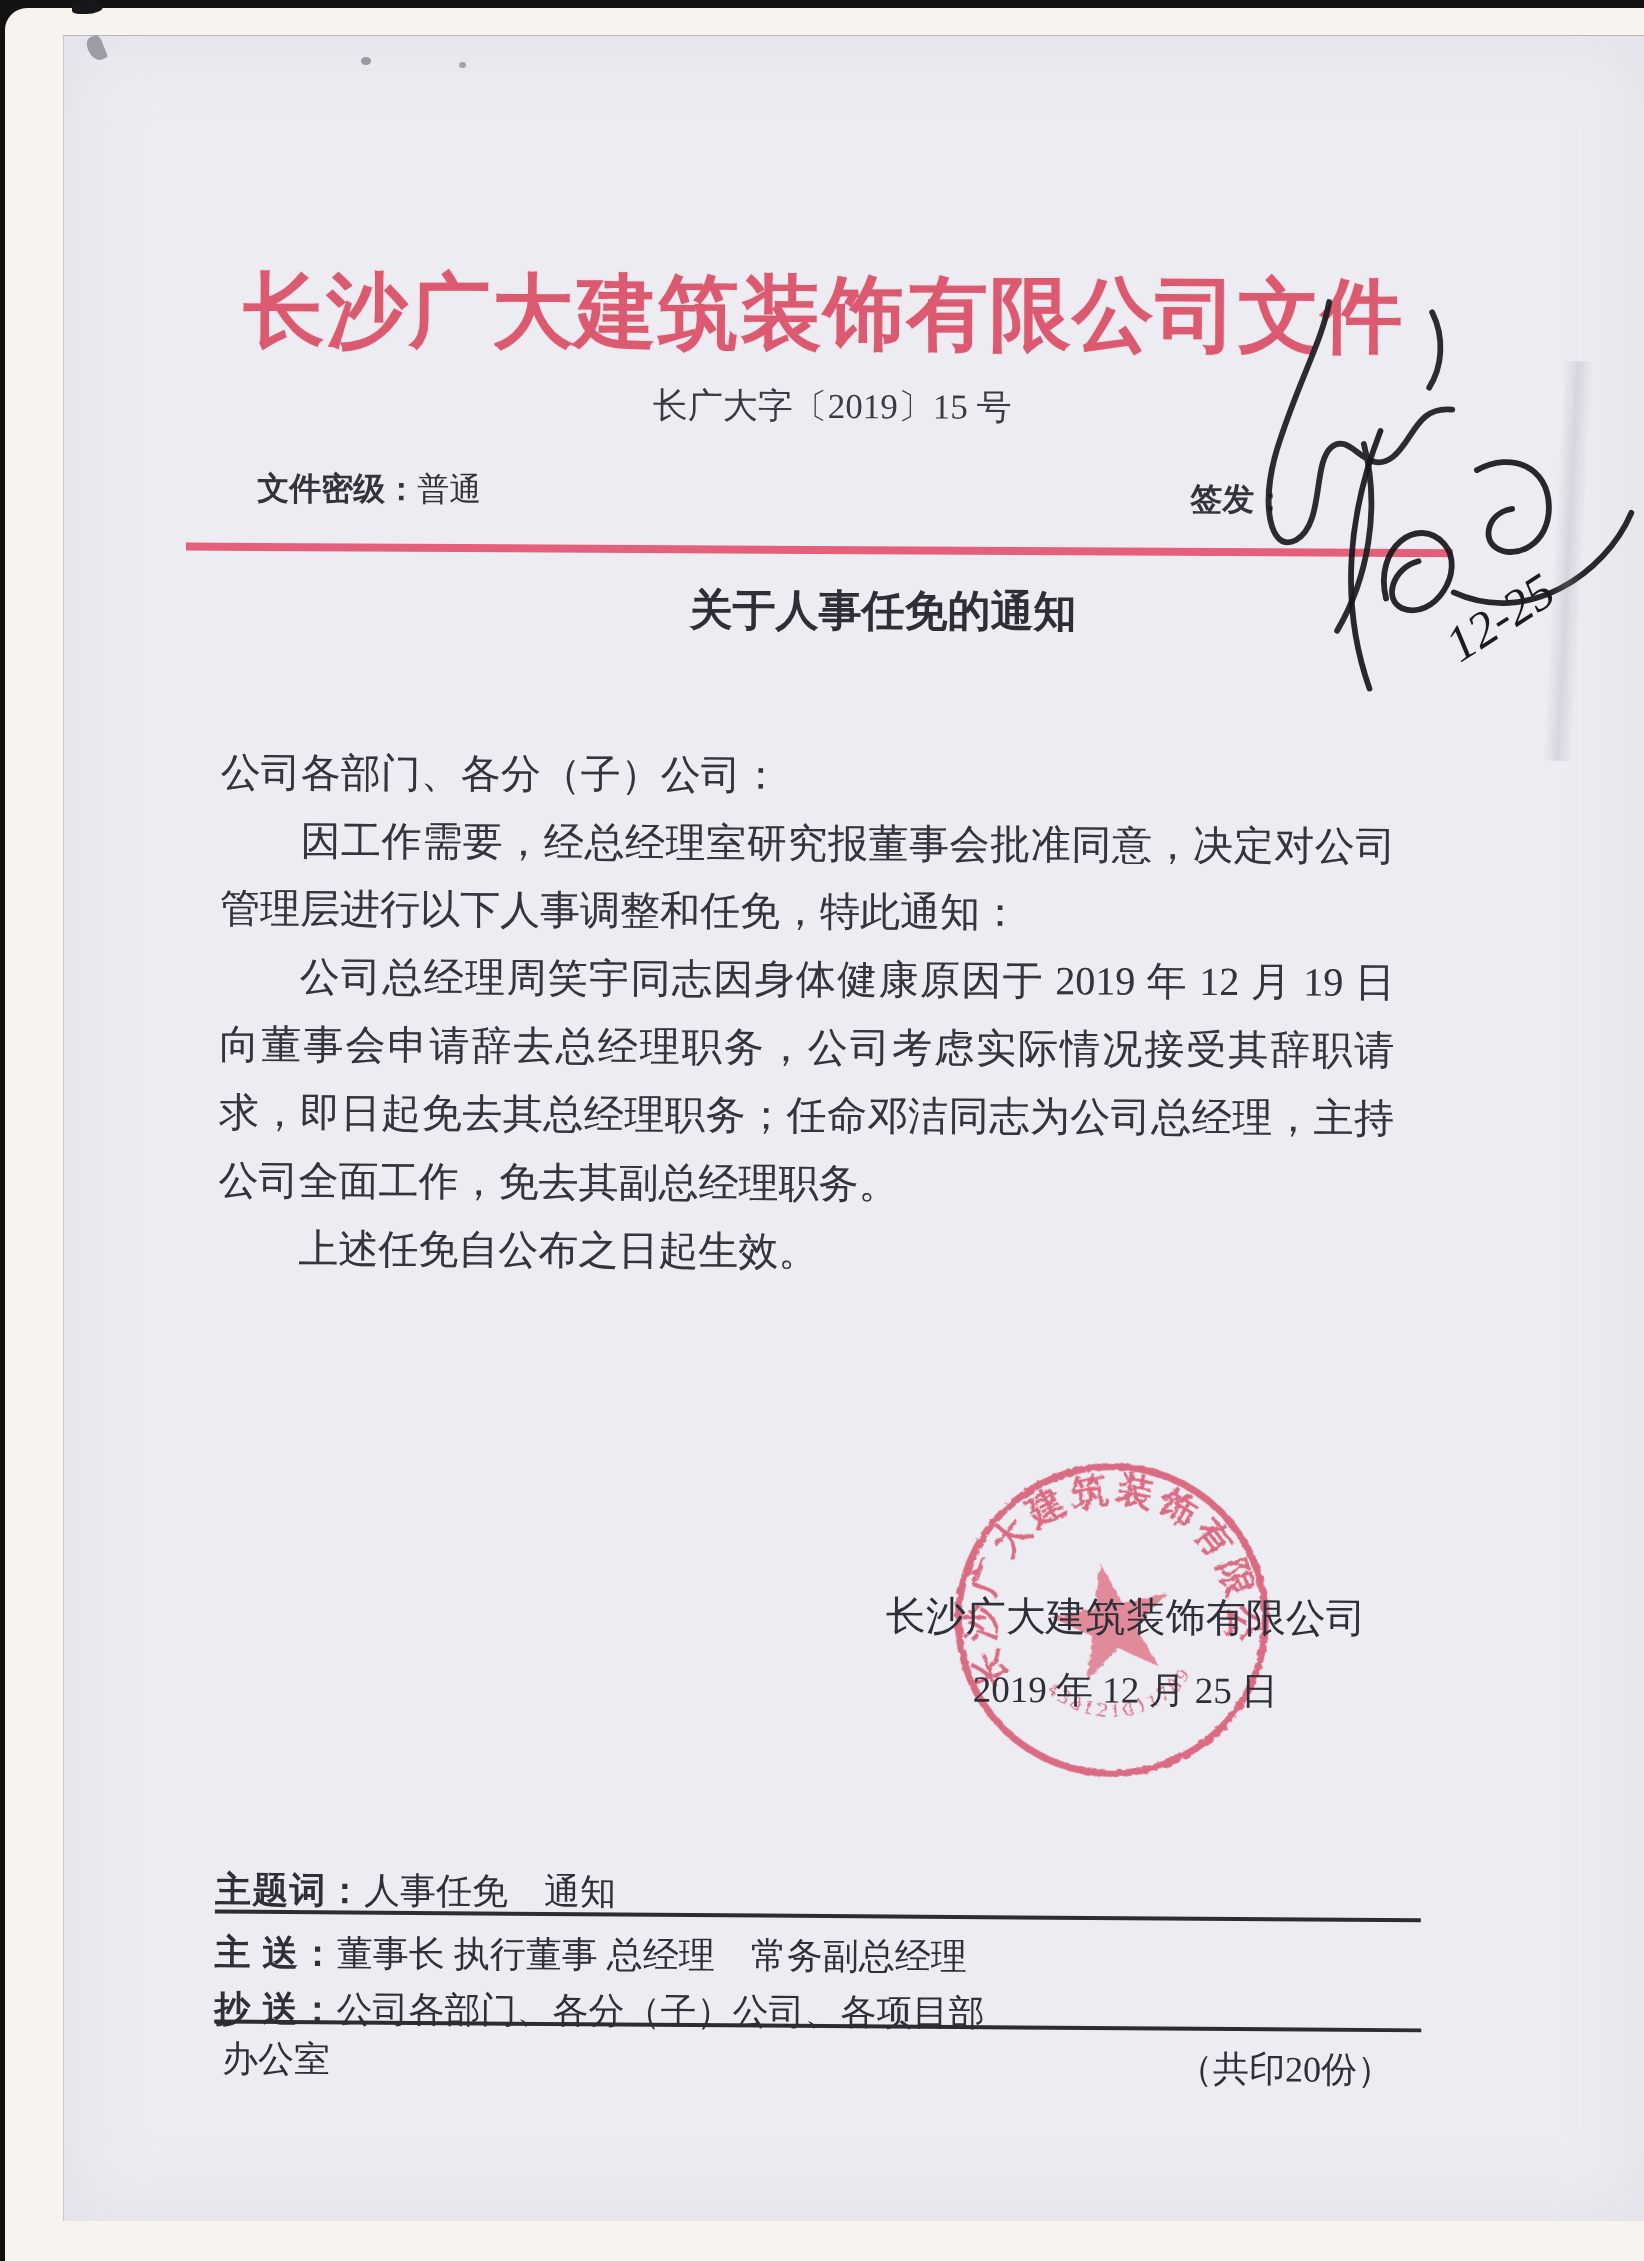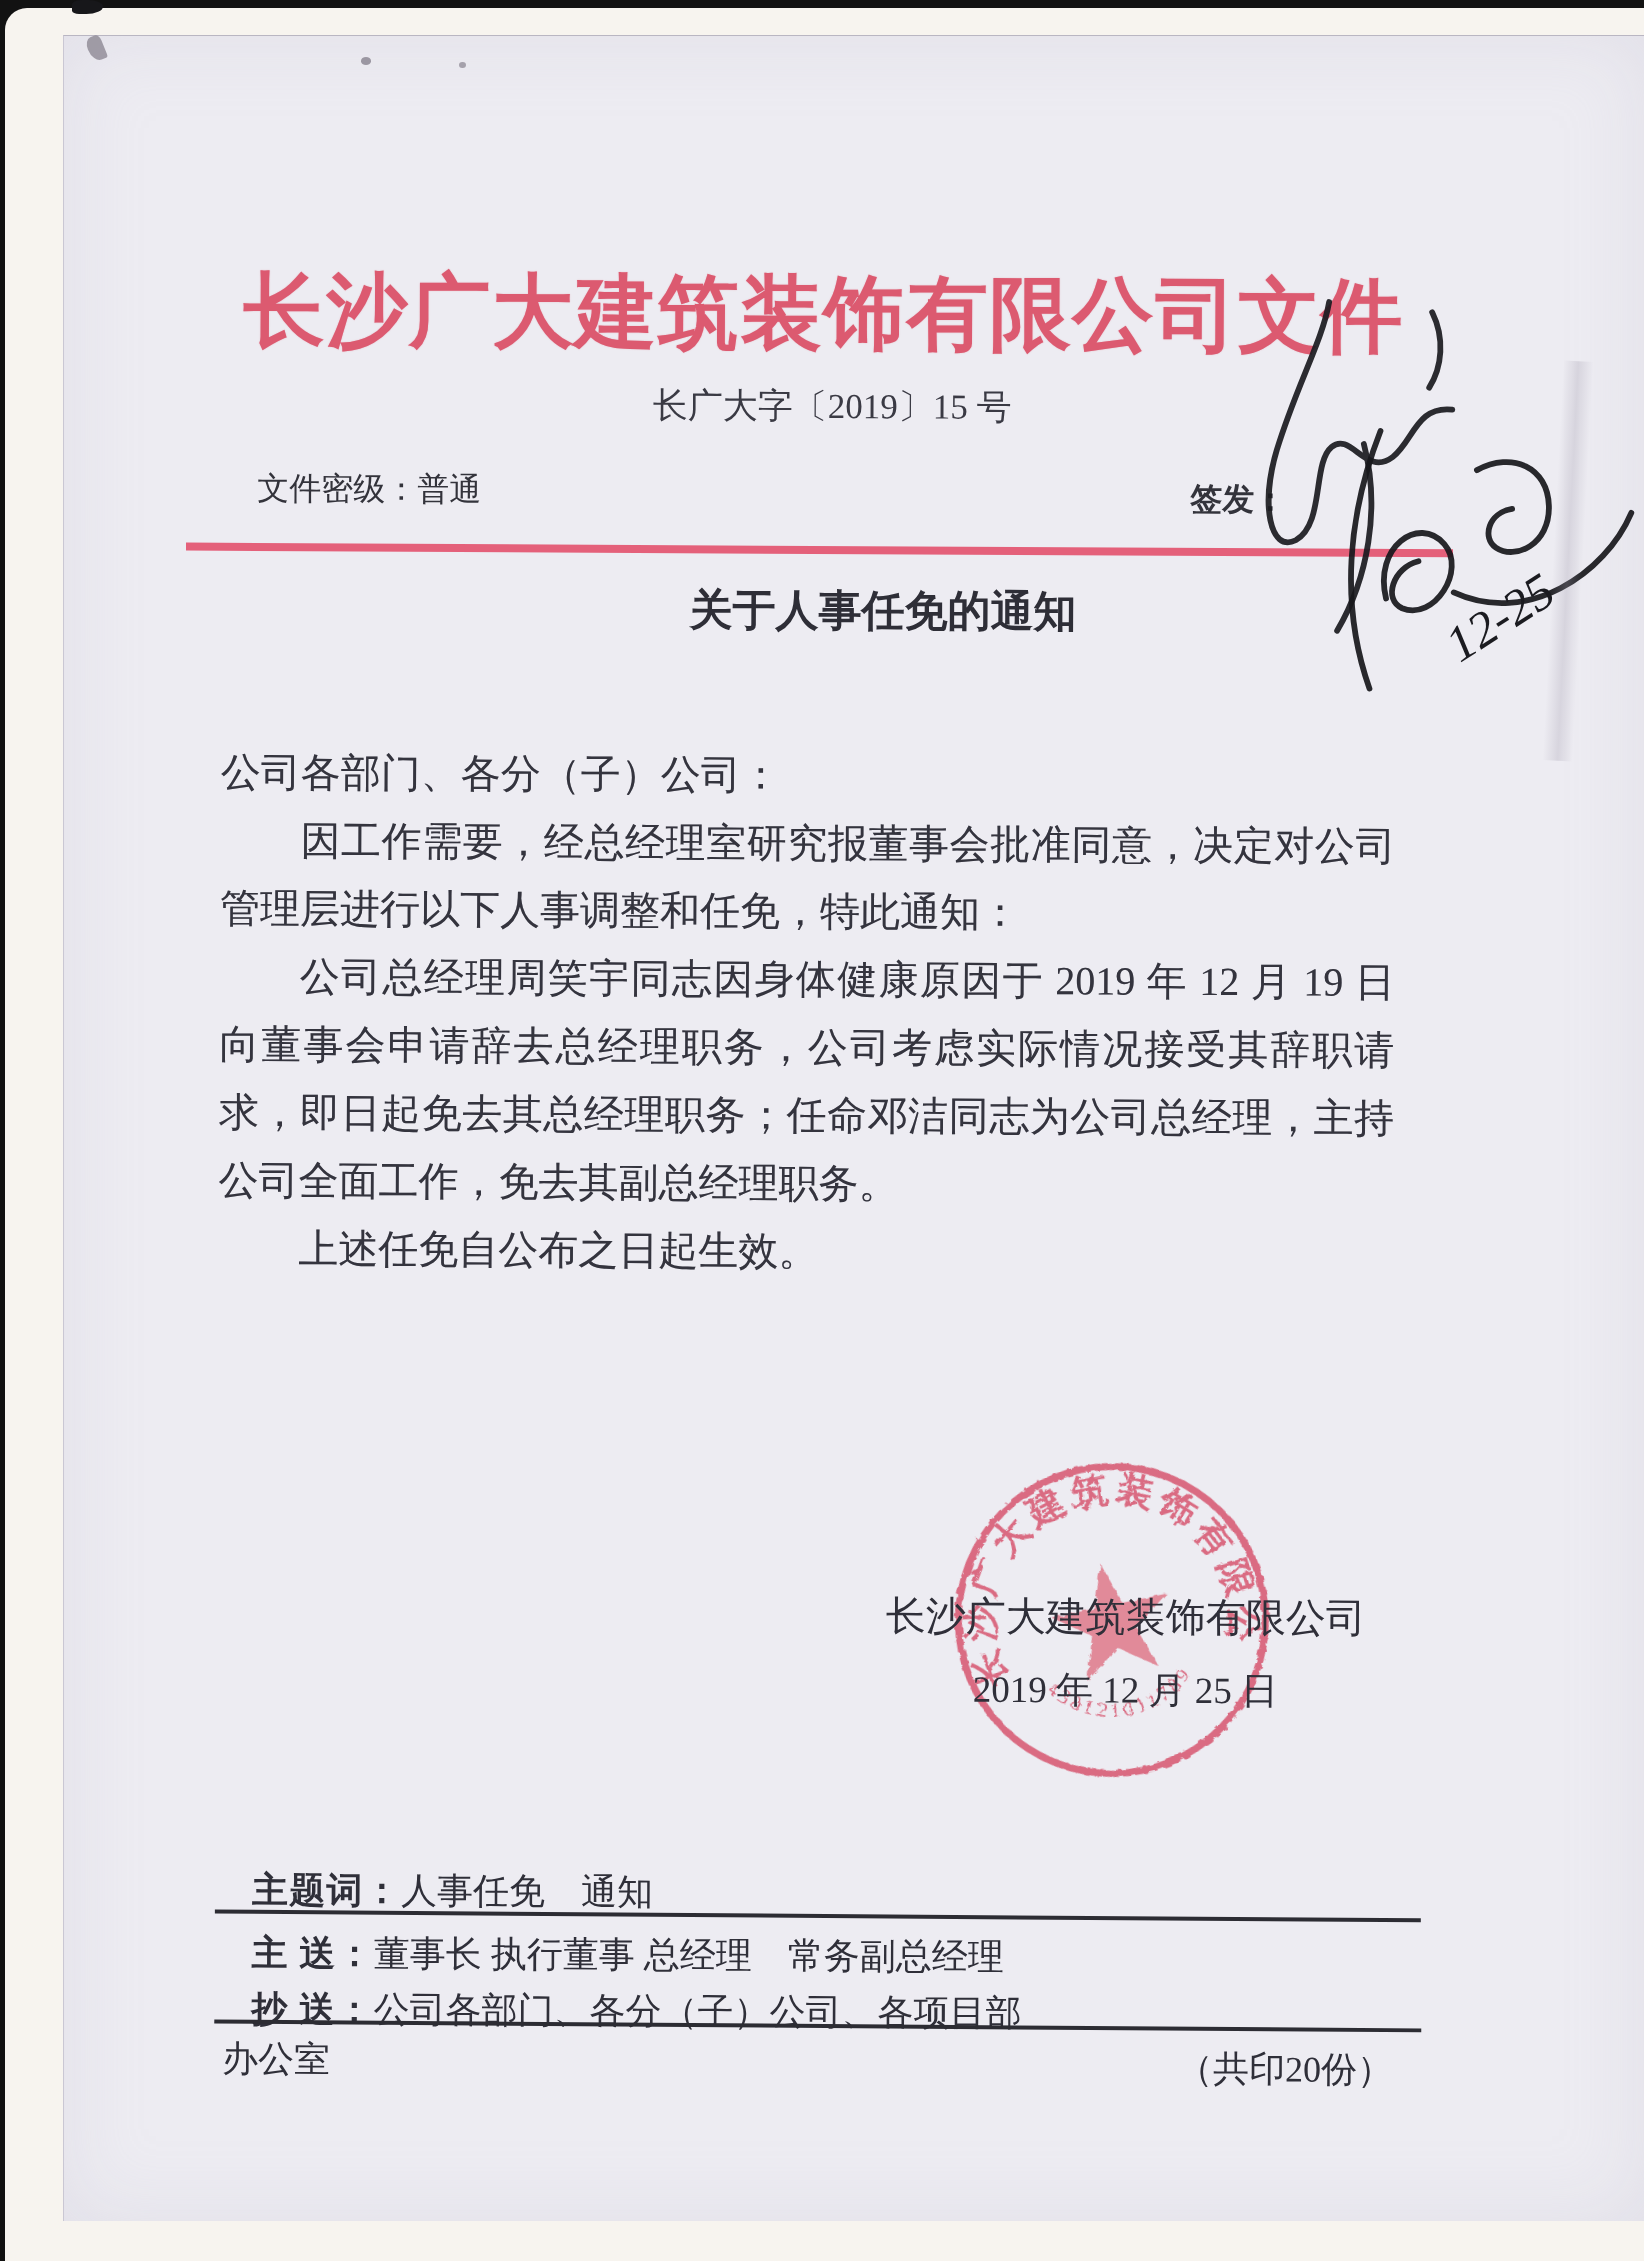--- a/index.html
+++ b/index.html
@@ -19,38 +19,38 @@
   }
   .content{position:absolute;inset:0;transform:rotate(.3deg);transform-origin:258px 548px;}
   .abs{position:absolute;}
   .org-title{
     left:97px;top:257px;width:1451px;text-align:center;
     font-size:81px;font-weight:bold;color:#dc5a70;letter-spacing:1.9px;white-space:nowrap;
     text-shadow:0 0 1.3px rgba(220,90,112,.45);z-index:2;
   }
   .doc-number{left:106px;top:380px;width:1451px;text-align:center;font-size:35px;color:#3a3a44;z-index:2;}
   .meta{font-size:32px;color:#33333b;z-index:2;white-space:nowrap;}
-  .meta .lbl{font-weight:normal;}
+  .meta .lbl{font-weight:bold;}
   .classification{left:257px;top:467px;}
   .issuer{left:1190px;top:473px;font-weight:bold;}
   .red-line{left:186px;top:543px;width:1267px;height:8.4px;background:#e4607a;z-index:1;}
   .doc-title{left:174px;top:579px;width:1419px;text-align:center;font-size:43px;font-weight:bold;color:#2e2e37;z-index:2;}
   .body-text{
     left:222px;top:739px;width:1175px;font-size:40px;line-height:68px;
     color:#34343e;text-align:justify;z-index:2;text-shadow:0 0 0.6px rgba(60,60,75,.35);
   }
   .body-text p{margin:0;}
   .body-text p.ind{text-indent:80px;}
   .signoff{z-index:3;text-align:center;color:#2f2f39;white-space:nowrap;}
   .signoff-company{left:867px;top:1585px;width:529px;font-size:40px;}
   .signoff-date{left:867px;top:1661px;width:529px;font-size:37px;}
   .seal-svg{left:953px;top:1451px;z-index:1;}
   .sig-svg{z-index:4;}
   .footer-row{font-size:36px;color:#2f2f39;white-space:nowrap;z-index:2;}
-  .footer-row .lbl{font-weight:bold;letter-spacing:1.3px;margin-left:37px;}
+  .footer-row .lbl{font-weight:bold;letter-spacing:1.3px;}
   .subject-row{left:222px;top:1866px;}
   .to-row{left:222px;top:1929px;}
   .cc-row{left:222px;top:1985px;}
   .office-row{left:230px;top:2035px;}
   .copies-row{left:1185px;top:2040px;}
   .rule{height:3.9px;background:#2c2c33;z-index:2;}
   .rule-1{left:222px;top:1911px;width:1206px;transform:rotate(.12deg);}
   .rule-2{left:222px;top:2021px;width:1207px;transform:rotate(.12deg);}
   
   .edge-strip{left:0;top:0;width:1644px;height:8.4px;background:#121212;z-index:6;}

